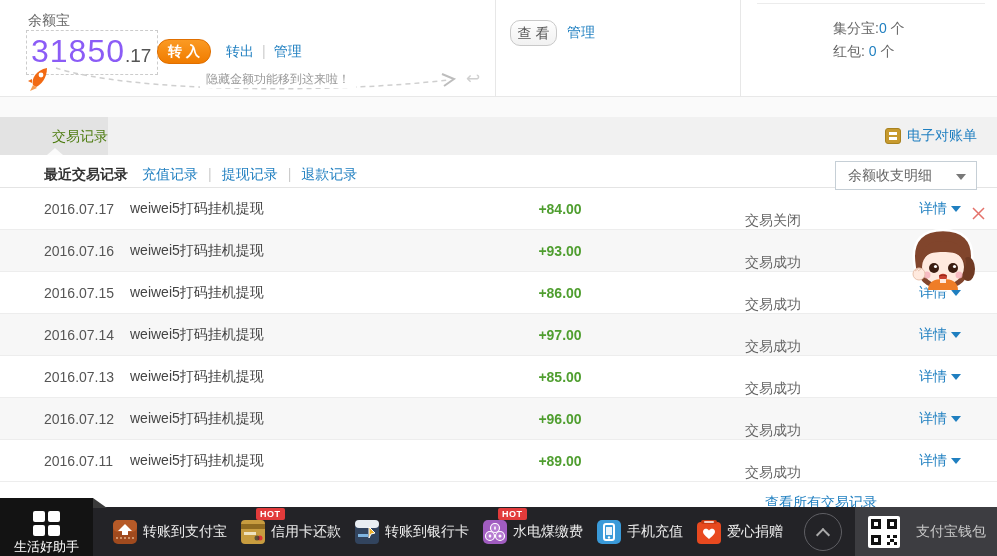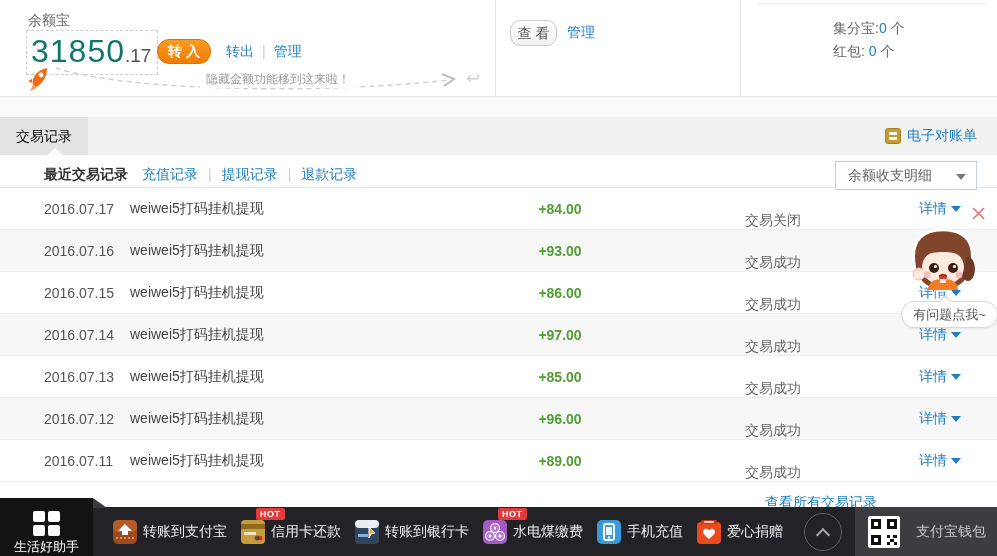--- a/index.html
+++ b/index.html
@@ -8,21 +8,21 @@
   .page { position:relative; width:997px; height:556px; background:#fff; }
 
   
   .top-section { position:relative; width:100%; height:97px; background:#fff; border-bottom:1px solid #e8e8e8; }
   .vdiv { position:absolute; top:0; width:1px; height:97px; background:#e7e7e7; }
   .vdiv1 { left:495px; } .vdiv2 { left:740px; }
   .faint-topline { position:absolute; left:757px; top:3px; width:228px; height:1px; background:#ececec; }
 
   .yuebao-label { position:absolute; left:28px; top:12px; font-size:14px; color:#666; }
   .balance-box { position:absolute; left:26px; top:30px; padding:2px 6px 4px 4px; border:1px dashed #ccc; }
-  .balance-int { font-size:32px; color:#0f766e; letter-spacing:1px; }
+  .balance-int { font-size:32px; color:#8b5cf6; letter-spacing:1px; }
   .balance-dec { font-size:19px; color:#545454; }
   .yuan { position:absolute; left:166px; top:48px; font-size:14px; color:#666; }
   .btn-transfer-in { position:absolute; left:157px; top:39px; width:54px; height:25px;
     background:linear-gradient(#fb9a23,#f07c00); border:1px solid #e06f00; border-radius:12px;
     color:#fff; font-size:14px; font-weight:bold; text-align:center; line-height:23px; cursor:pointer; }
   .link { color:#1f7fc0; text-decoration:none; cursor:pointer; }
   .top-links { position:absolute; left:226px; top:43px; font-size:14px; }
   .top-links .pipe { color:#ccc; margin:0 8px; }
 
   .rocket { position:absolute; left:28px; top:66px; }
@@ -35,22 +35,22 @@
     font-size:14px; color:#555; text-align:center; line-height:24px; cursor:pointer; }
   .mid-manage { position:absolute; left:567px; top:24px; font-size:14px; }
 
   .points-line1 { position:absolute; left:833px; top:20px; font-size:14px; color:#666; }
   .points-line2 { position:absolute; left:833px; top:43px; font-size:14px; color:#666; }
   .points-val { color:#1f7fc0; }
 
   
   .gap-band { width:100%; height:20px; background:#fafafa; }
   .tabs-bar { position:relative; width:100%; height:38px; background:#f1f1f1; }
-  .tab-active { position:relative; float:left; width:88px; height:38px; background:#e3e3e3;
-    font-size:14px; color:#000000; text-align:center; line-height:38px; cursor:pointer; }
+  .tab-active { position:relative; float:left; width:108px; height:38px; background:#e3e3e3;
+    font-size:14px; color:#4d7c0f; text-align:right; line-height:38px; cursor:pointer; }
   .tab-notch { position:absolute; left:47px; bottom:0; width:0; height:0;
     border-left:8px solid transparent; border-right:8px solid transparent; border-bottom:7px solid #fafafa; }
   .statement { position:absolute; right:20px; top:10px; font-size:14px; display:flex; align-items:center; gap:6px; cursor:pointer; }
   .bill-icon { width:16px; height:16px; border-radius:3px; background:#c79a2e; border:1px solid #a8821f;
     display:inline-flex; align-items:center; justify-content:center; }
 
   
   .filter-row { position:relative; width:100%; height:33px; background:#fff; border-bottom:1px solid #e4e4e4; }
   .filter-left { position:absolute; left:44px; top:11px; font-size:14px; }
   .filter-title { font-weight:bold; color:#333; margin-right:14px; }
@@ -238,21 +238,20 @@
       <circle cx="48.5" cy="39.5" r="1.6" fill="#fff"></circle>
     <circle cx="21" cy="48" r="3.5" fill="#f6b3bd" opacity="0.85"></circle>
     <circle cx="53" cy="48" r="3.5" fill="#f6b3bd" opacity="0.85"></circle>
     <ellipse cx="37" cy="50" rx="4" ry="3.2" fill="#c9402f"></ellipse>
     <path d="M33,49 Q37,47 41,49" stroke="#8c2418" stroke-width="1" fill="none"></path>
     <path d="M22,63 C22,55 28,52 37,52 C46,52 52,55 52,63 Z" fill="#ef7d27"></path>
     <rect x="34" y="52" width="6" height="4" fill="#ffeadf"></rect>
     <circle cx="13" cy="47" r="6" fill="#ffeadf" stroke="#e8c2ae" stroke-width="1"></circle>
     <path d="M9,44 L12,42 M12,44 L15,42" stroke="#e8c2ae" stroke-width="1" fill="none"></path>
   </svg>
-  <div class="bubble">有问题点我~</div>
 
   <div class="bottom-bar">
     <div class="life-helper">
       <div class="grid-icon">
           <span></span>
           <span></span>
           <span></span>
           <span></span>
         </div>
       <div class="life-label">生活好助手</div>

